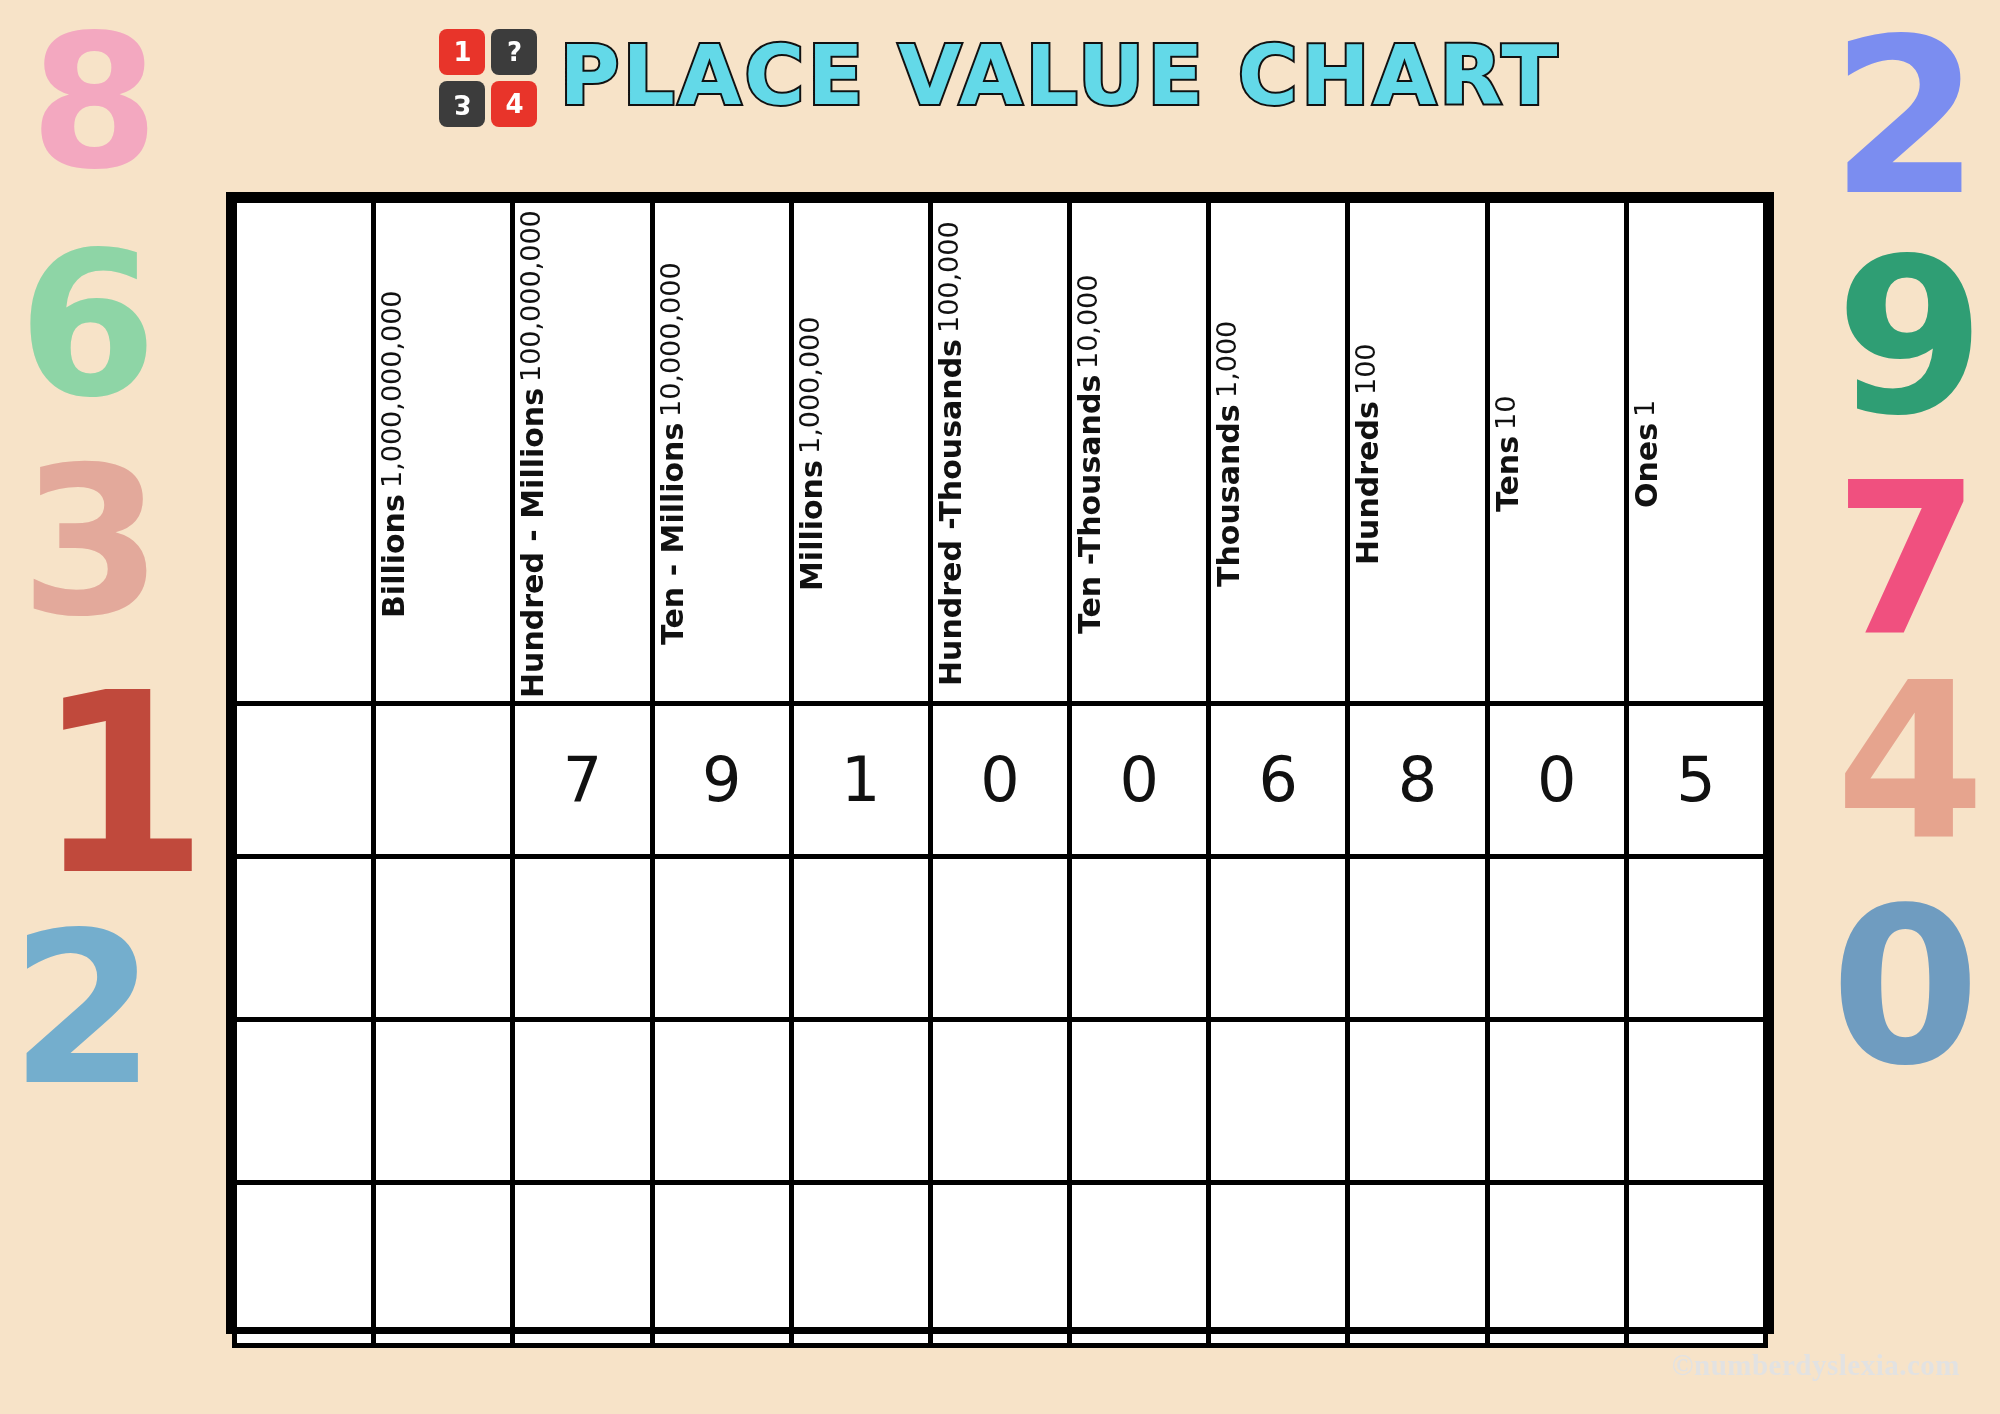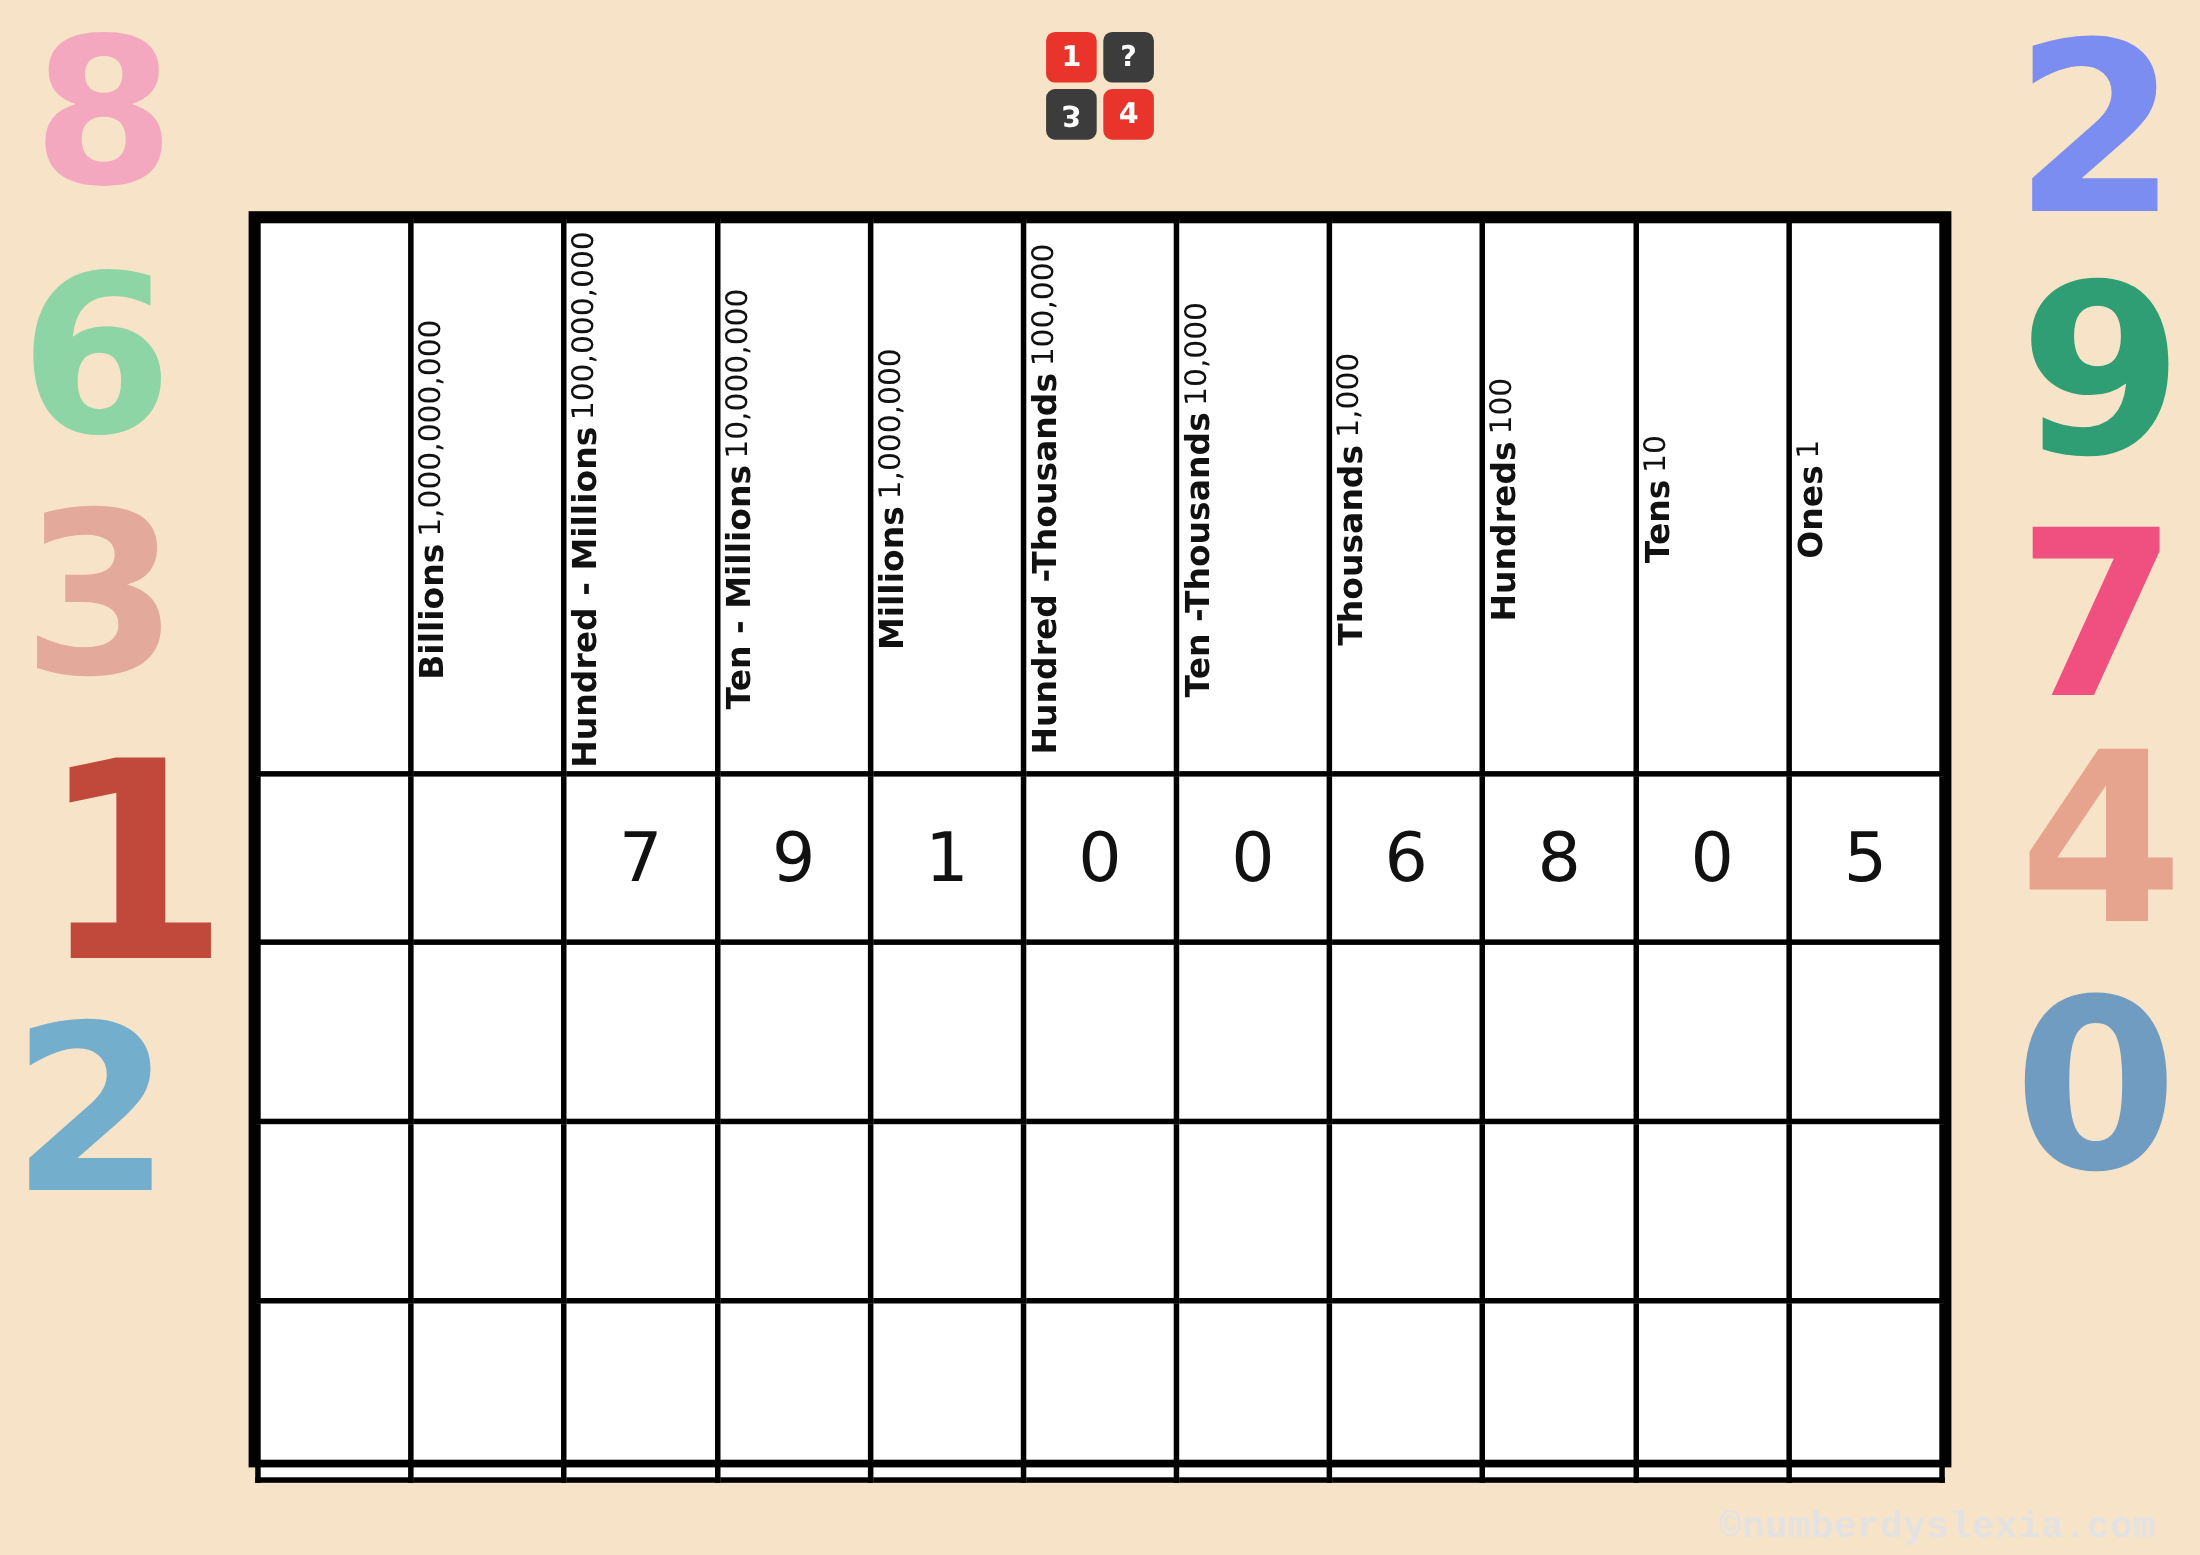--- a/index.html
+++ b/index.html
@@ -150,23 +150,23 @@
     font-family: "DejaVu Sans", sans-serif;
     font-size: 62px;
     color: #111111;
     line-height: 148px;
   }
 
   
   #watermark {
     position: absolute;
     right: 40px;
-    bottom: 6px;
-    font-family: Liberation Mono, monospace;
-    font-size: 34px;
+    bottom: 32px;
+    font-family: Liberation Serif, serif;
+    font-size: 29px;
     font-weight: bold;
     color: #e2e2e2;
     letter-spacing: 0.5px;
     white-space: nowrap;
   }
 </style>
 </head>
 <body>
 
 <div class="deco" id="deco-8">
@@ -201,20 +201,21 @@
   <span class="glyph">0</span>
 </div>
 
 <div id="header">
   <div id="logo-tiles">
     <div class="tile tile-red">1</div>
     <div class="tile tile-dark">?</div>
     <div class="tile tile-dark tile-flip">3</div>
     <div class="tile tile-red">4</div>
   </div>
+  <div id="chart-title">PLACE VALUE CHART</div>
 </div>
 
 <div id="chart-wrap">
   <div class="outer-border"></div>
   <table class="pv">
     <tbody>
         <tr class="header-row">
       <td>
             <div class="vert"></div>
           </td>

